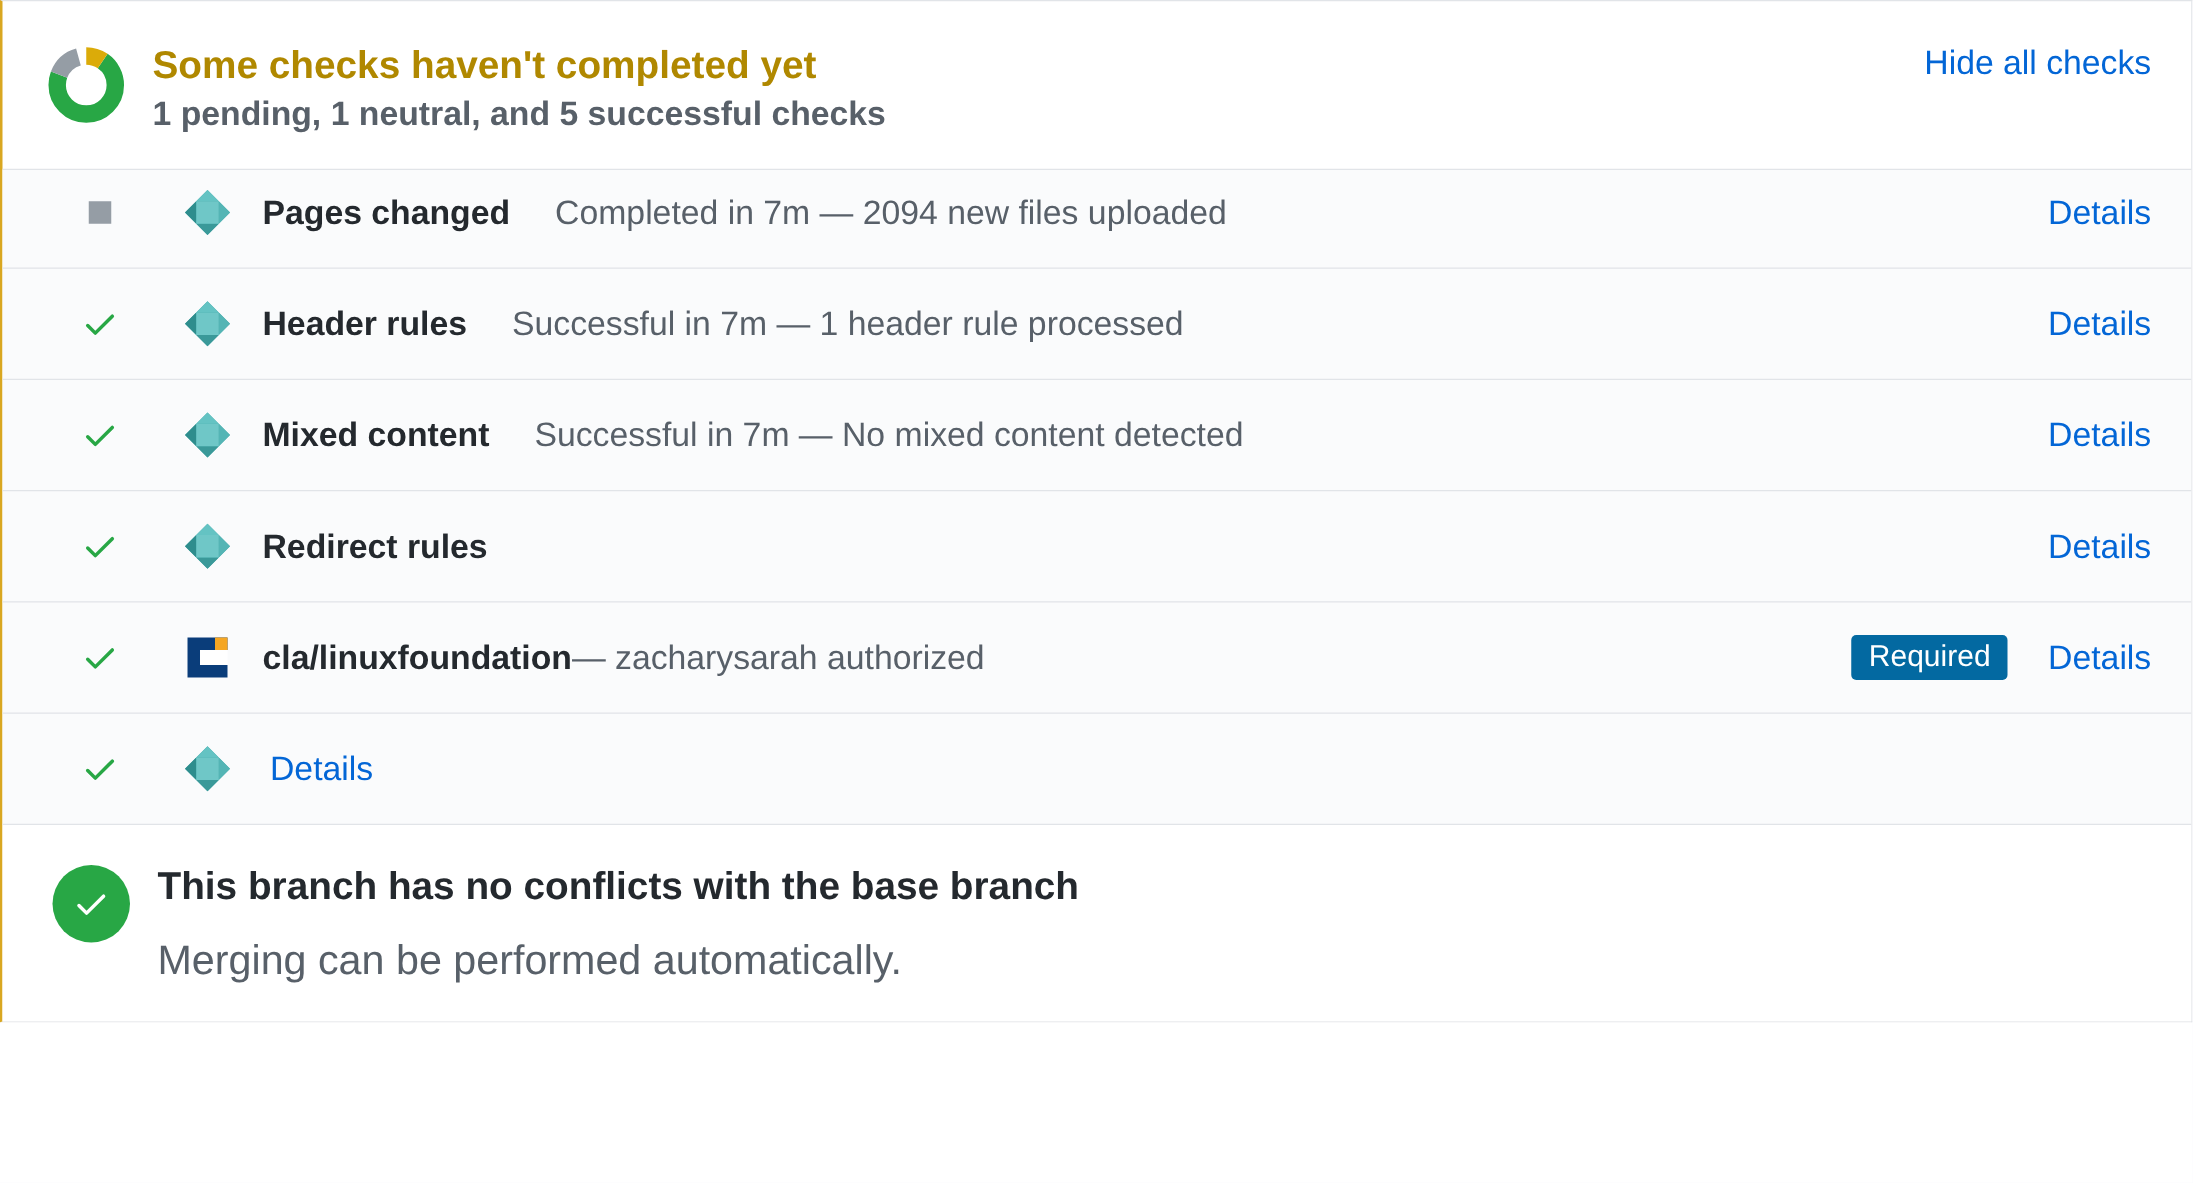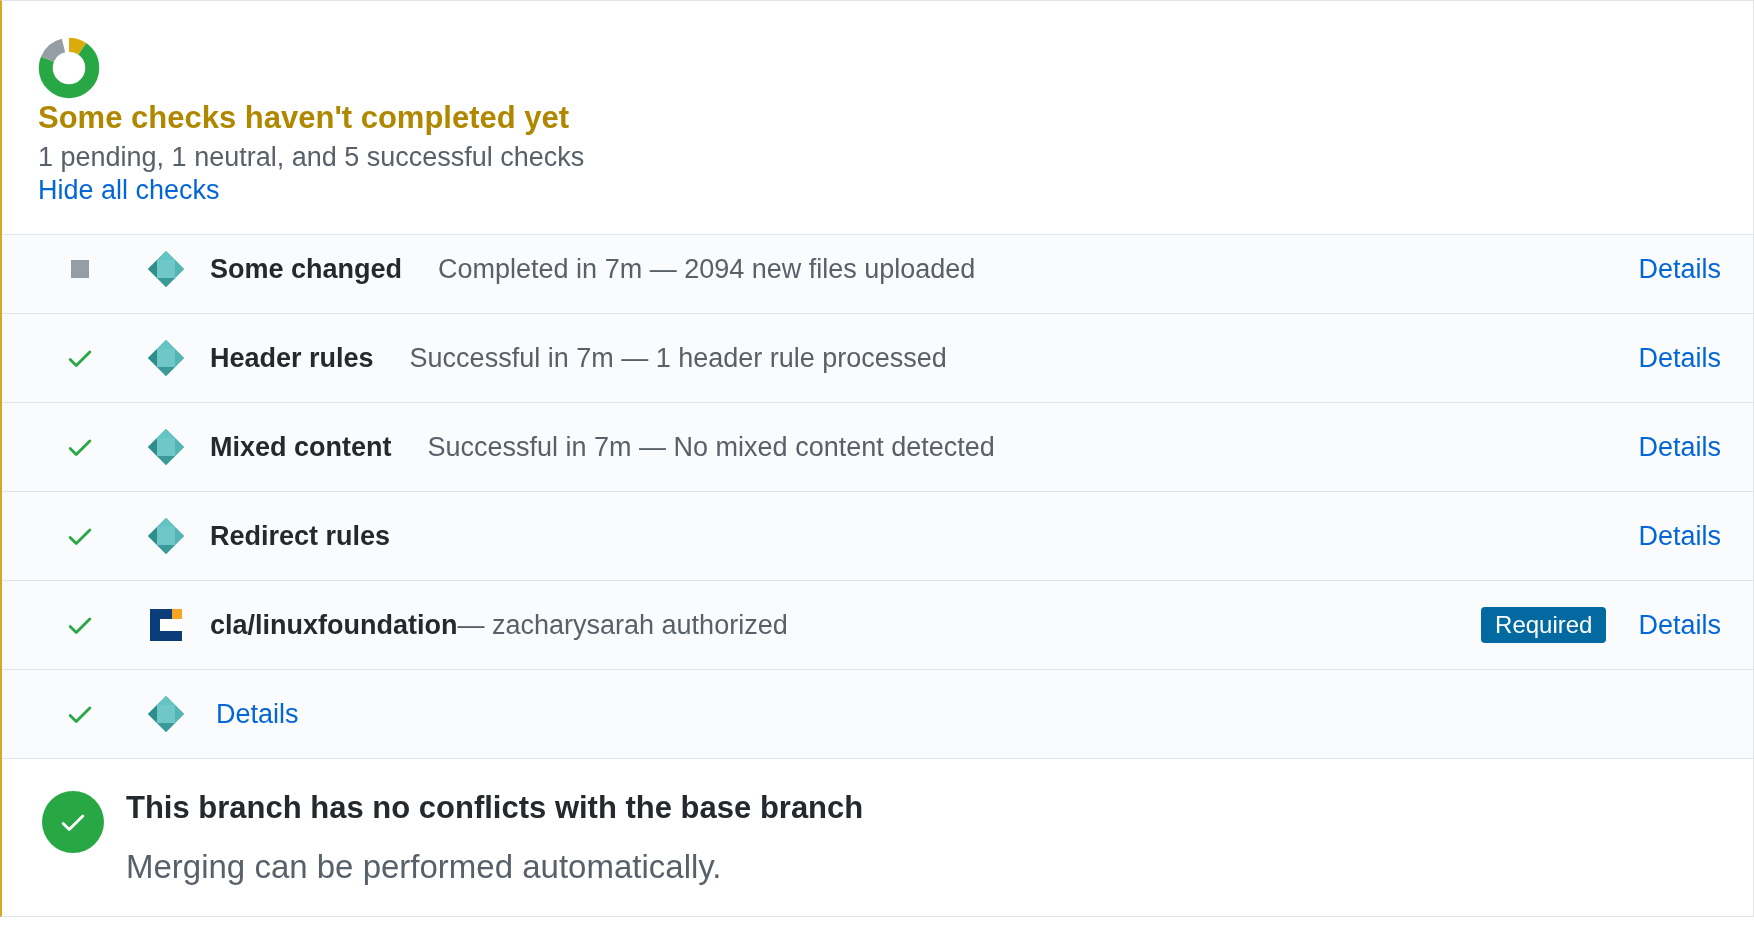--- a/index.html
+++ b/index.html
@@ -15,40 +15,39 @@
     border-left: 2px solid #d9a721;
     border-top: 1px solid #e1e4e8;
     background: #ffffff;
   }
   .header-section {
     display: flex;
     align-items: flex-start;
     padding: 32px 32px 28px 36px;
     border-bottom: 1px solid #e1e4e8;
     position: relative;
-    flex-direction: column;
   }
   .donut-icon {
     width: 62px;
     height: 62px;
     margin-right: 22px;
     margin-top: 4px;
     flex-shrink: 0;
   }
   .header-text { flex: 1; }
   .header-title {
     font-size: 31px;
     font-weight: 600;
     color: #b08800;
     line-height: 1.2;
     margin-bottom: 6px;
   }
   .header-subtitle {
     font-size: 27px;
-    font-weight: 400;
+    font-weight: 700;
     color: #586069;
   }
   .hide-checks {
     color: #0366d6;
     font-size: 27px;
     font-weight: 400;
     cursor: pointer;
     white-space: nowrap;
     margin-top: 2px;
   }
@@ -190,21 +189,21 @@
           <svg class="app-icon" viewBox="0 0 40 40">
             <polygon points="20,2 38,20 20,38 2,20" fill="#3fa6a6"></polygon>
             <polygon points="20,2 29,11 11,11" fill="#64c3c3"></polygon>
             <polygon points="2,20 11,11 11,29" fill="#2e8d8d"></polygon>
             <polygon points="38,20 29,11 29,29" fill="#54b5b5"></polygon>
             <polygon points="20,38 11,29 29,29" fill="#3a9999"></polygon>
             <polygon points="11,11 29,11 29,29 11,29" fill="#6fc7c7"></polygon>
           </svg>
         </div>
         <div class="check-text">
-          <span class="check-name">Some changed</span>
+          <span class="check-name">Pages changed</span>
           <span class="gap"></span>
           <span class="check-desc">Completed in 7m — 2094 new files uploaded</span>
         </div>
         <span class="details-link">Details</span>
       </div>
       <div class="check-row">
         <div class="status-col">
           <div class="status-check">
             <svg width="30" height="30" viewBox="0 0 16 16">
               <path fill="#28a745" d="M13.78 4.22a.75.75 0 010 1.06l-7.25 7.25a.75.75 0 01-1.06 0L2.22 9.28a.75.75 0 011.06-1.06L6 10.94l6.72-6.72a.75.75 0 011.06 0z"></path>

